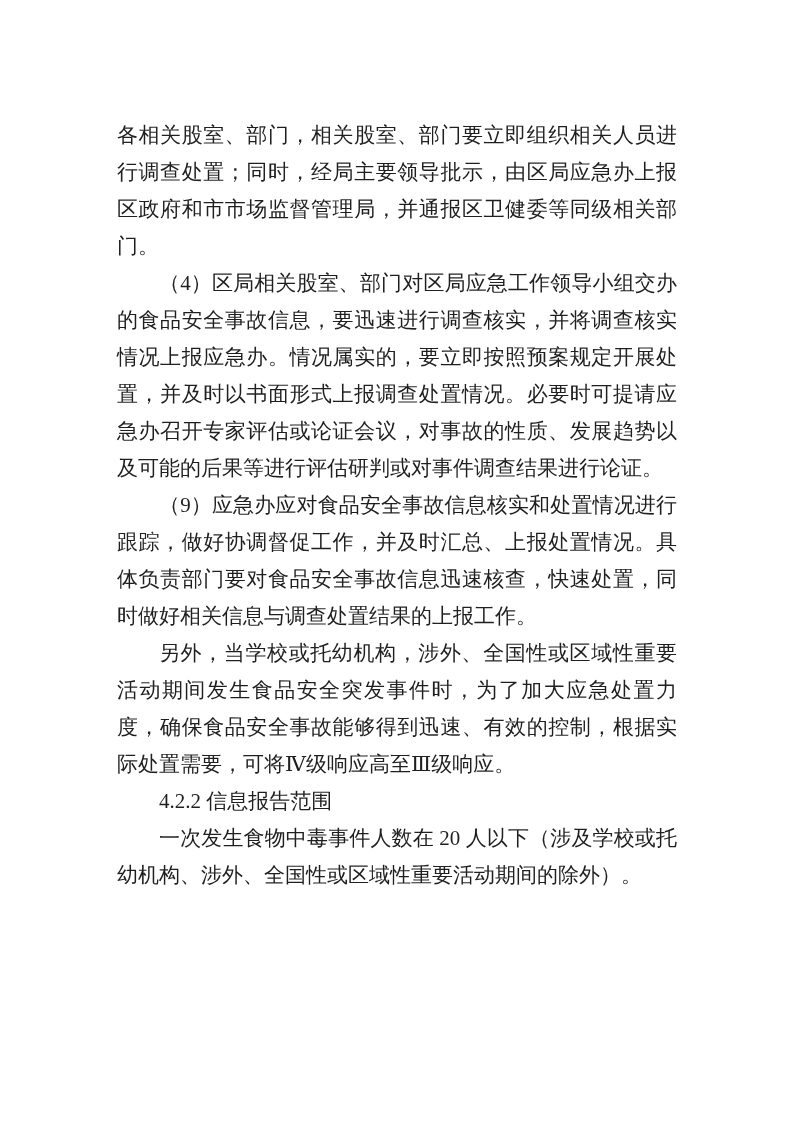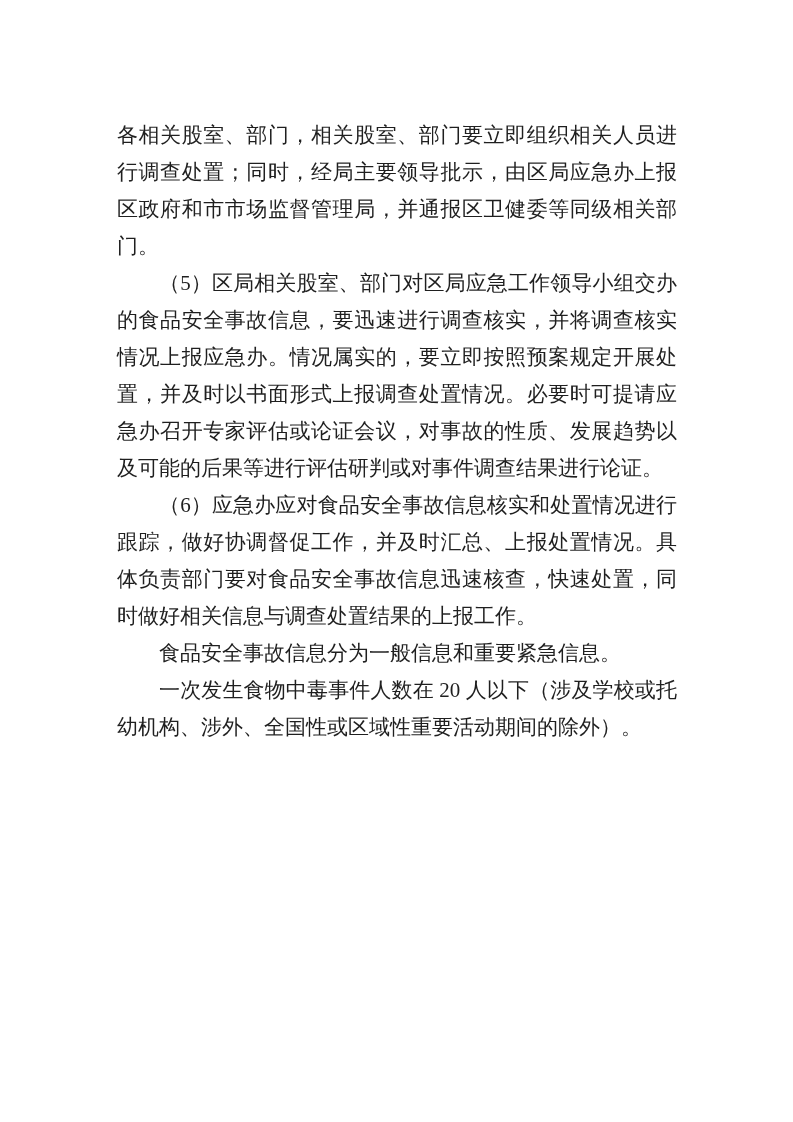--- a/index.html
+++ b/index.html
@@ -36,18 +36,19 @@
   .para.no-indent {
     text-indent: 0;
   }
 </style>
 </head>
 <body>
 
 <div class="page">
   <div class="content">
     <p class="para no-indent">各相关股室、部门，相关股室、部门要立即组织相关人员进行调查处置；同时，经局主要领导批示，由区局应急办上报区政府和市市场监督管理局，并通报区卫健委等同级相关部门。</p>
-    <p class="para">（5）区局相关股室、部门对区局应急工作领导小组交办的食品安全事故信息，要迅速进行调查核实，并将调查核实情况上报应急办。情况属实的，要立即按照预案规定开展处置，并及时以书面形式上报调查处置情况。必要时可提请应急办召开专家评估或论证会议，对事故的性质、发展趋势以及可能的后果等进行评估研判或对事件调查结果进行论证。</p>
-    <p class="para">（6）应急办应对食品安全事故信息核实和处置情况进行跟踪，做好协调督促工作，并及时汇总、上报处置情况。具体负责部门要对食品安全事故信息迅速核查，快速处置，同时做好相关信息与调查处置结果的上报工作。</p>
-    <p class="para">食品安全事故信息分为一般信息和重要紧急信息。</p>
+    <p class="para">（4）区局相关股室、部门对区局应急工作领导小组交办的食品安全事故信息，要迅速进行调查核实，并将调查核实情况上报应急办。情况属实的，要立即按照预案规定开展处置，并及时以书面形式上报调查处置情况。必要时可提请应急办召开专家评估或论证会议，对事故的性质、发展趋势以及可能的后果等进行评估研判或对事件调查结果进行论证。</p>
+    <p class="para">（9）应急办应对食品安全事故信息核实和处置情况进行跟踪，做好协调督促工作，并及时汇总、上报处置情况。具体负责部门要对食品安全事故信息迅速核查，快速处置，同时做好相关信息与调查处置结果的上报工作。</p>
+    <p class="para">另外，当学校或托幼机构，涉外、全国性或区域性重要活动期间发生食品安全突发事件时，为了加大应急处置力度，确保食品安全事故能够得到迅速、有效的控制，根据实际处置需要，可将Ⅳ级响应高至Ⅲ级响应。</p>
+    <p class="para">4.2.2 信息报告范围</p>
     <p class="para">一次发生食物中毒事件人数在 20 人以下（涉及学校或托幼机构、涉外、全国性或区域性重要活动期间的除外）。</p>
   </div>
 </div>
 
 </body></html>

